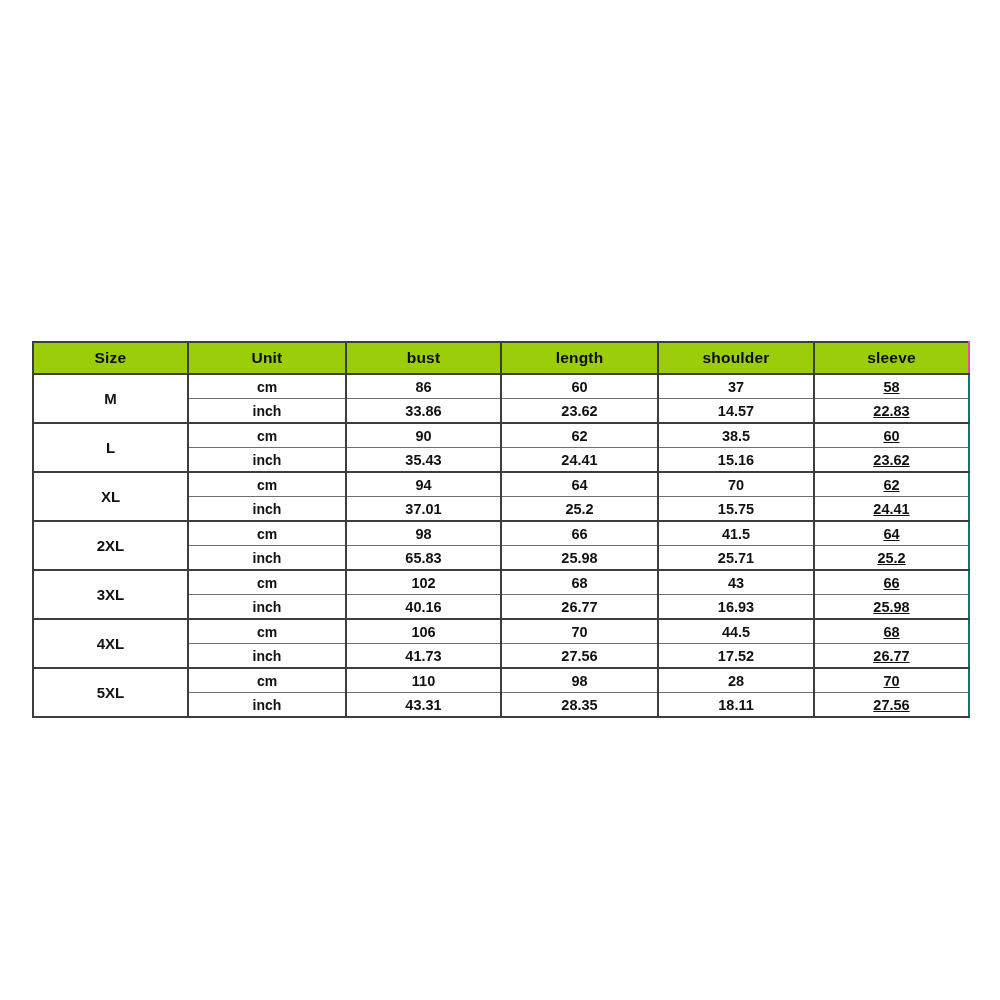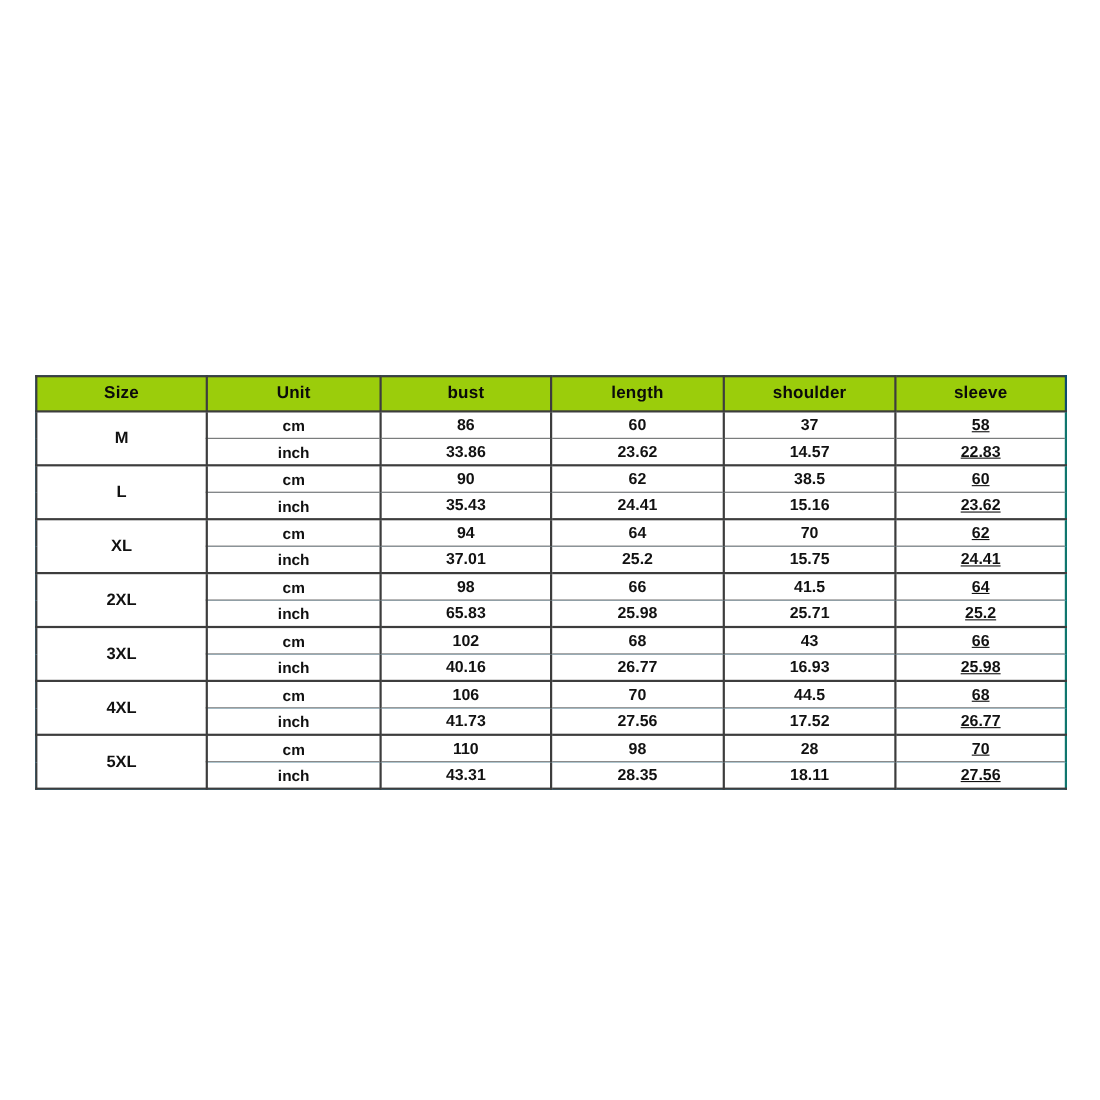--- a/index.html
+++ b/index.html
@@ -26,21 +26,21 @@
     position: absolute;
     left: 32px;
     top: 341px;
     width: 936px;
   }
 
   table.size-chart {
     border-collapse: collapse;
     table-layout: fixed;
     width: 936px;
-    background: #0ea5e9;
+    background: #84cc16;
     padding-left: 43px;
   }
 
   table.size-chart col.col-size    { width: 155px; }
   table.size-chart col.col-unit    { width: 158px; }
   table.size-chart col.col-bust    { width: 155px; }
   table.size-chart col.col-length  { width: 157px; }
   table.size-chart col.col-shoulder{ width: 156px; }
   table.size-chart col.col-sleeve  { width: 155px; }
 
@@ -58,21 +58,21 @@
     letter-spacing: 0.2px;
   }
   table.size-chart thead th.first-col {
     border-left: 2px solid #3d3d3d;
     border-top: 2px solid #3d3d3d;
   }
   table.size-chart thead th.top-edge {
     border-top: 2px solid #3d3d3d;
   }
   table.size-chart thead th.last-col {
-    border-right: 2px solid #0c4a6e;
+    border-right: 2px solid #ec4899;
   }
 
   
   table.size-chart tbody td {
     height: 23px;
     padding: 0;
     text-align: center;
     vertical-align: middle;
     font-size: 14.5px;
     font-weight: bold;

